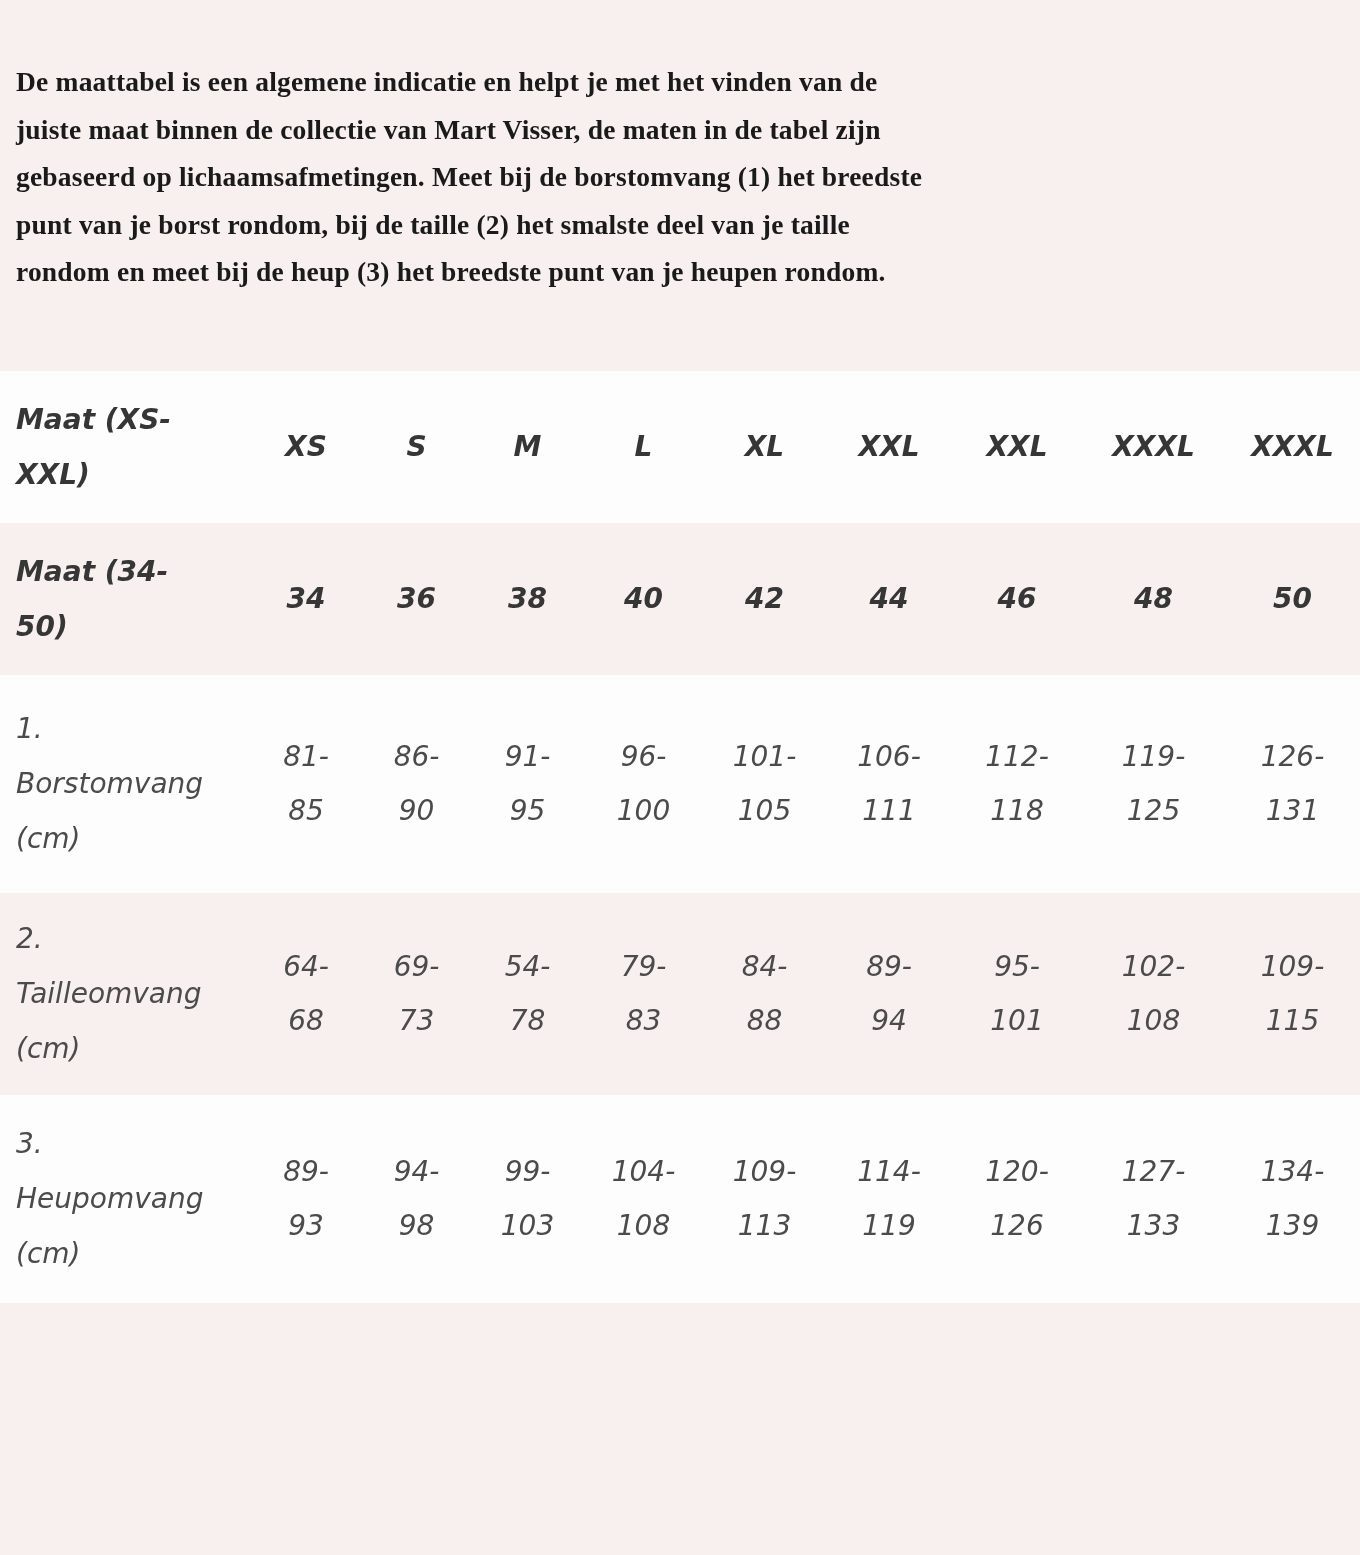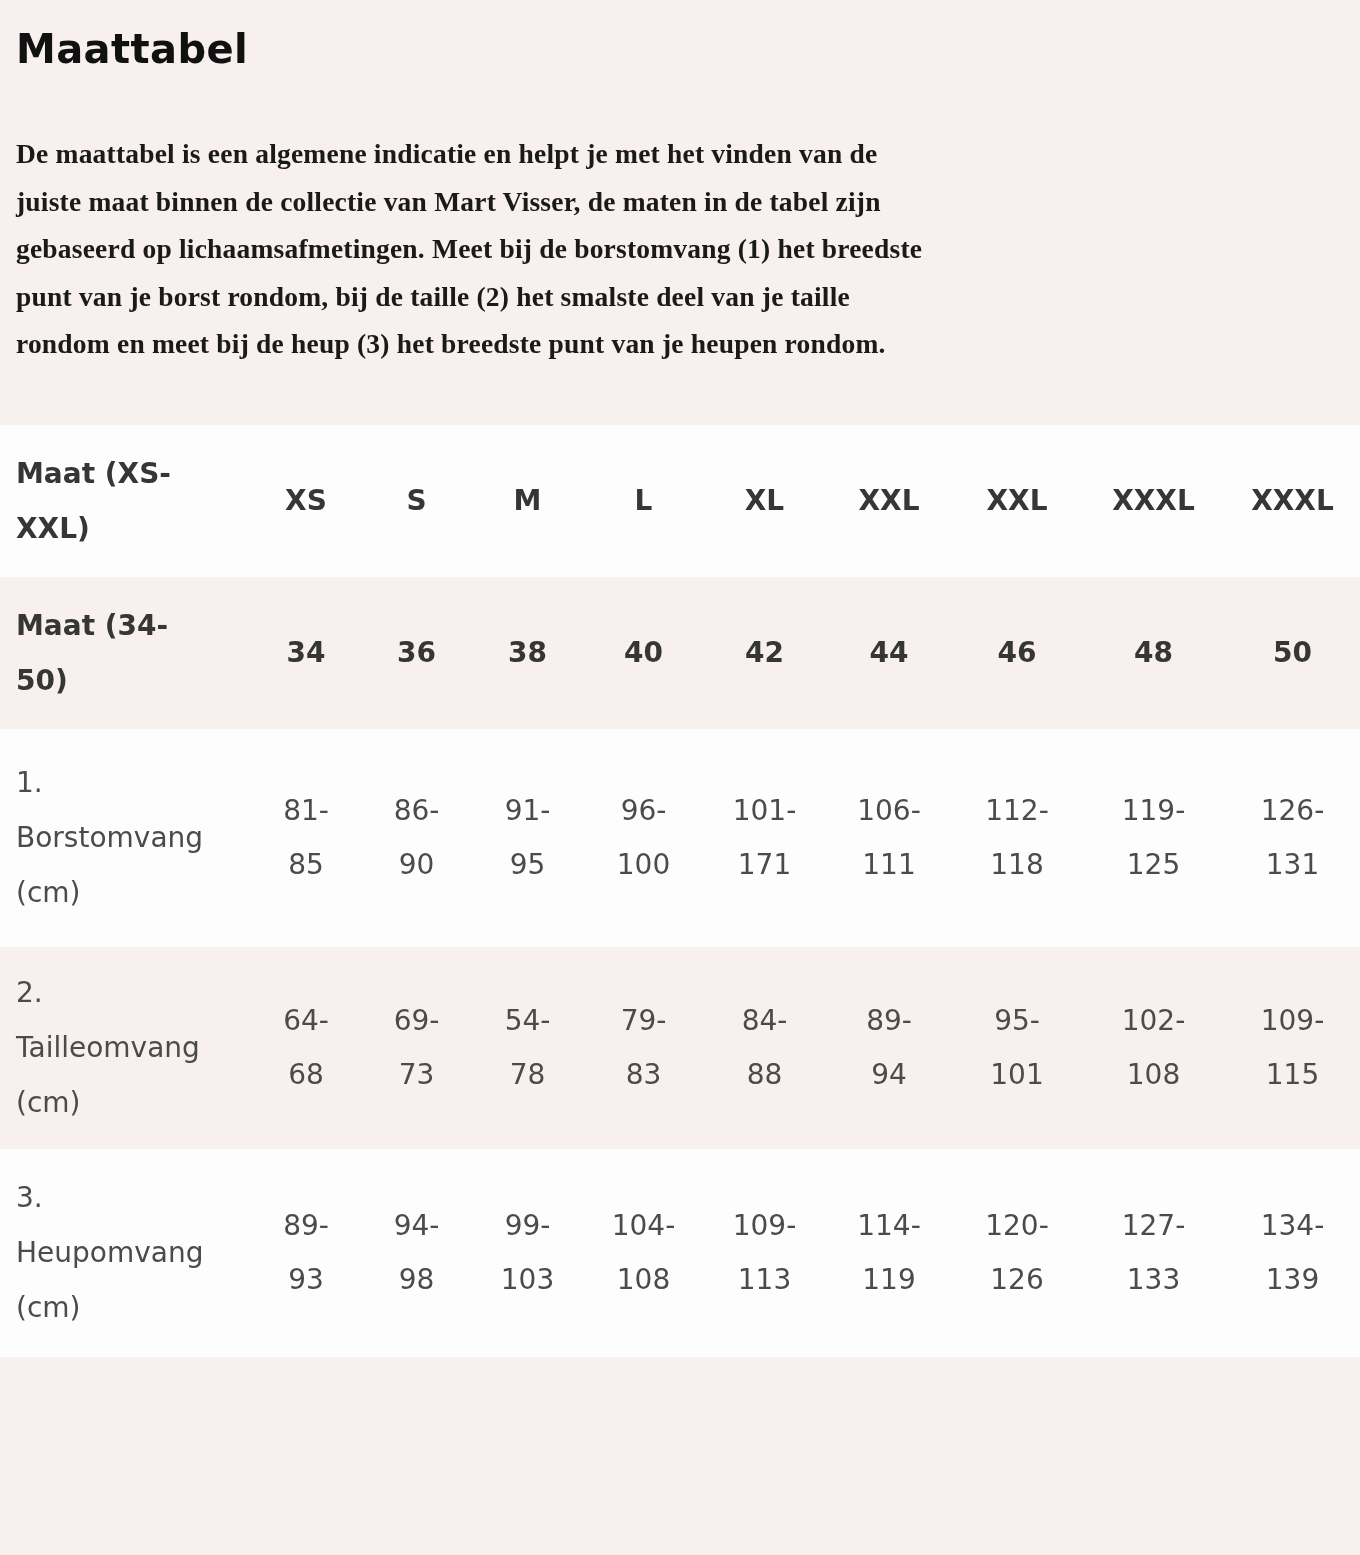--- a/index.html
+++ b/index.html
@@ -32,23 +32,24 @@
     letter-spacing: 0.2px;
     white-space: pre-line;
     color: #1a1a1a;
     font-family: Liberation Serif, serif;
   }
   .intro-par { margin-top: 58px; }
   .advice-par { margin-top: 31px; }
 
   table.size-table {
     width: 1360px;
-    margin-top: 57px;
+    margin-top: 75px;
     border-collapse: collapse;
     table-layout: fixed;
+    font-style: italic;
   }
   .size-table td {
     text-align: center;
     vertical-align: middle;
     font-size: 28px;
     line-height: 54px;
     white-space: pre-line;
     padding: 0;
   }
   .size-table td.label-cell {
@@ -69,21 +70,20 @@
   tr.row-h1 td { height: 152px; }
   tr.row-h2 td { height: 152px; }
   tr.row-h3 td { height: 218px; }
   tr.row-h4 td { height: 202px; }
   tr.row-h5 td { height: 208px; }
 </style>
 </head>
 <body>
 
 <div class="header">
-  <h1 class="page-title">Maattabel</h1>
   <p class="body-par intro-par">De maattabel is een algemene indicatie en helpt je met het vinden van de
 juiste maat binnen de collectie van Mart Visser, de maten in de tabel zijn
 gebaseerd op lichaamsafmetingen. Meet bij de borstomvang (1) het breedste
 punt van je borst rondom, bij de taille (2) het smalste deel van je taille
 rondom en meet bij de heup (3) het breedste punt van je heupen rondom.</p>
 </div>
 
 <table class="size-table">
   <colgroup>
     <col style="width:250px">
@@ -130,21 +130,21 @@
 (cm)</td>
       <td>81-
 85</td>
       <td>86-
 90</td>
       <td>91-
 95</td>
       <td>96-
 100</td>
       <td>101-
-171</td>
+105</td>
       <td>106-
 111</td>
       <td>112-
 118</td>
       <td>119-
 125</td>
       <td>126-
 131</td>
     </tr>
     <tr class="meas-row stripe-pink row-h4">

